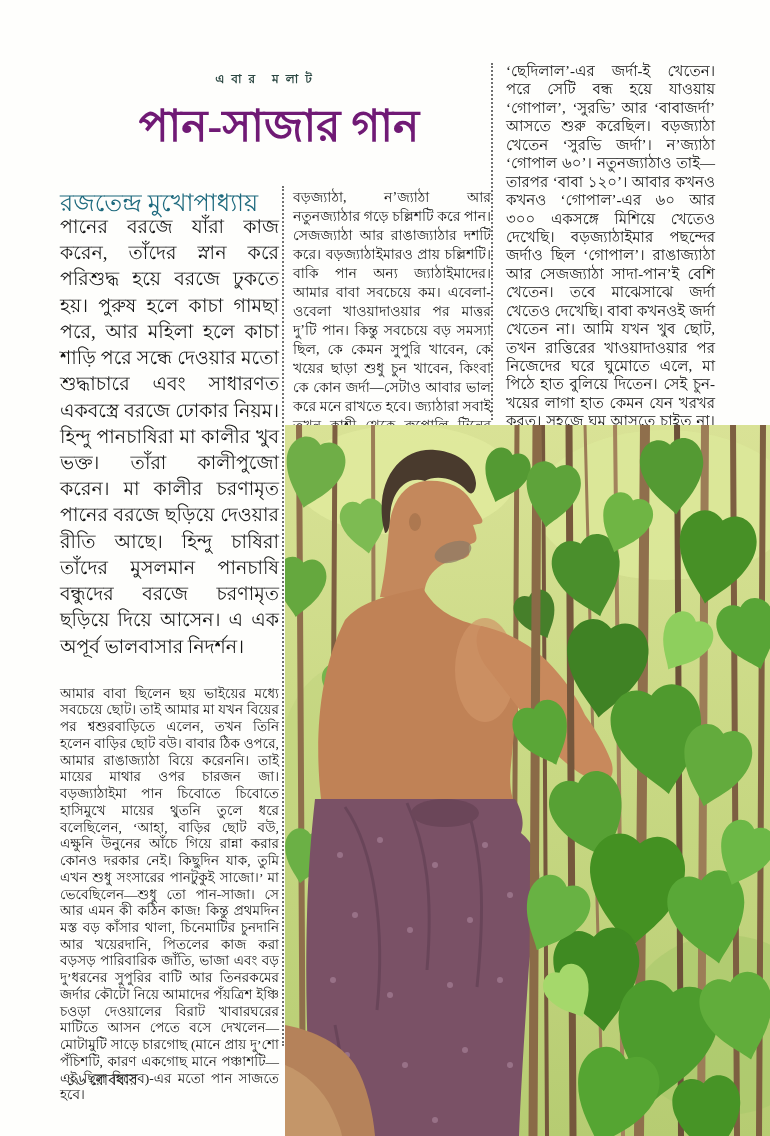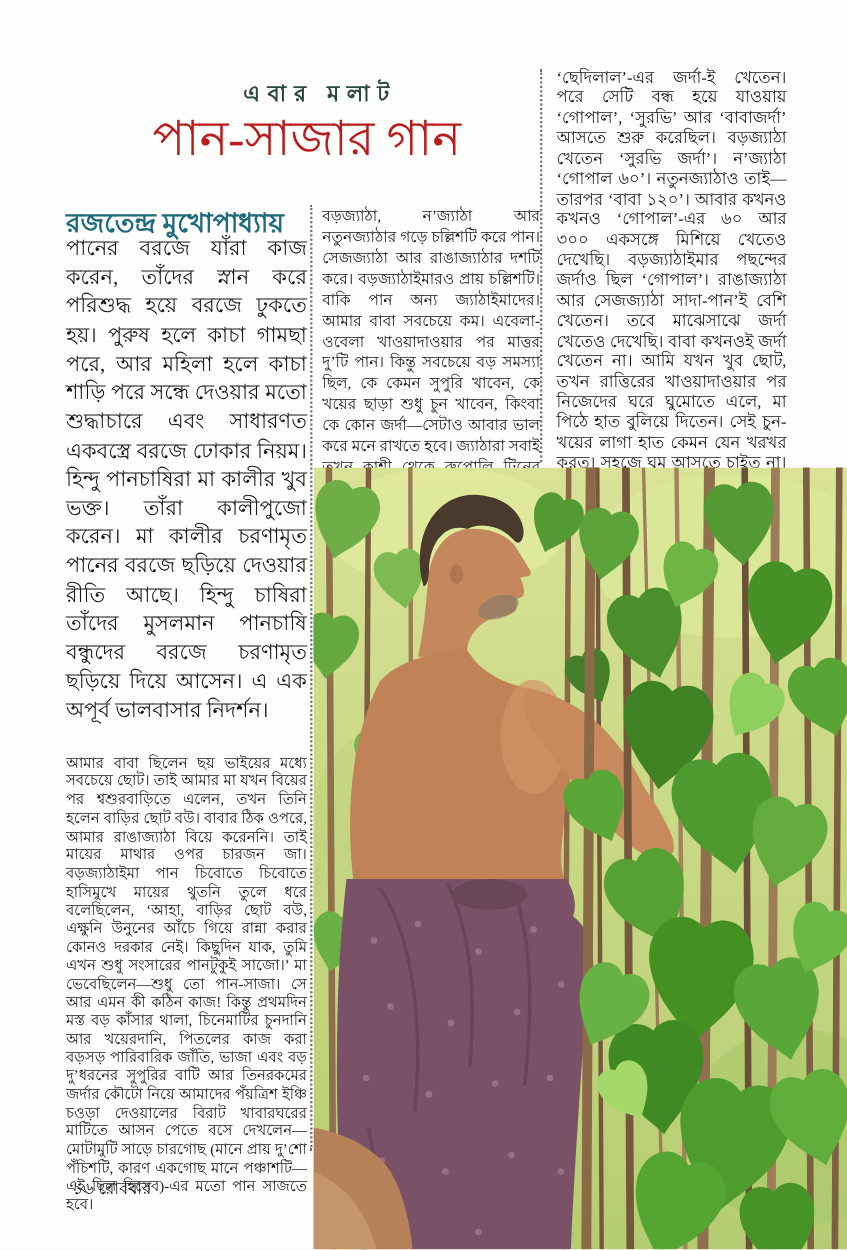--- a/index.html
+++ b/index.html
@@ -2,30 +2,30 @@
 <html><head>
 <meta charset="utf-8">
 <style>
   html,body{margin:0;padding:0;background:#e8e8e8;}
   .page{
     position:relative;width:770px;height:1136px;margin:0 auto;
     background:#fefefc;overflow:hidden;
     font-family:"Liberation Serif","DejaVu Sans",serif;color:#161616;
   }
   .kicker{
-    position:absolute;left:72px;top:70px;width:438px;text-align:center;
-    font-size:20px;font-weight:bold;letter-spacing:7px;color:#2b4742;
+    position:absolute;left:48px;top:70px;width:438px;text-align:center;
+    font-size:12px;font-weight:bold;letter-spacing:7px;color:#2b4742;
   }
   .headline{
     position:absolute;left:60px;top:98px;width:438px;text-align:center;
-    font-size:44px;line-height:1.3;font-weight:normal;color:#b91c1c;
+    font-size:44px;line-height:1.3;font-weight:bold;color:#701a75;
   }
   .author{
     position:absolute;left:60px;top:184px;width:219px;
-    font-size:24px;font-weight:bold;color:#1e6a7e;
+    font-size:24px;font-weight:normal;color:#1e6a7e;
   }
   .col{position:absolute;text-align:justify;}
   .col1{left:60px;top:214px;width:219px;}
   .col1 .lead{font-size:19px;line-height:1.38;}
   .col1 .body2{margin-top:26px;font-size:13.5px;line-height:1.24;}
   .col2{left:293px;top:188px;width:198px;font-size:14px;line-height:1.36;}
   .col3{left:506px;top:62px;width:209px;font-size:15px;line-height:1.23;}
   .vsep{position:absolute;width:0;border-left:2px dotted #6f6f6f;}
   .sep1{left:282px;top:186px;height:860px;}
   .sep2{left:491px;top:63px;height:357px;}

